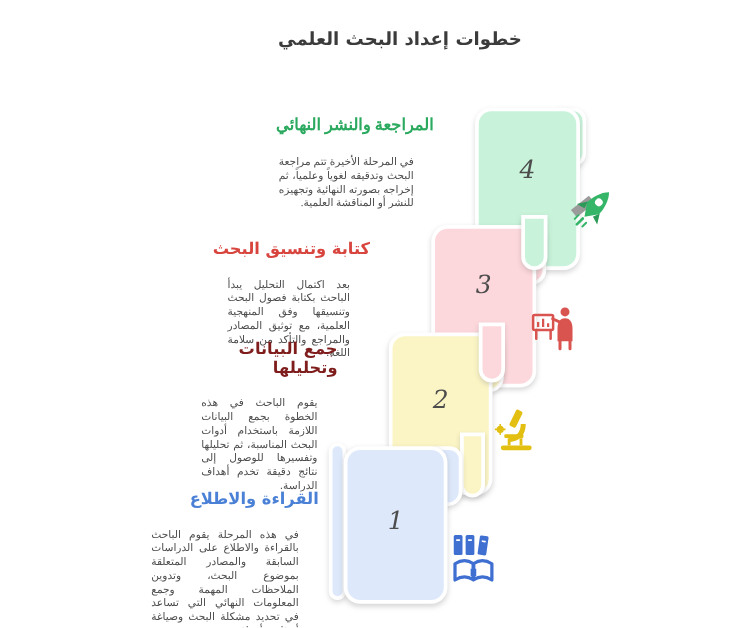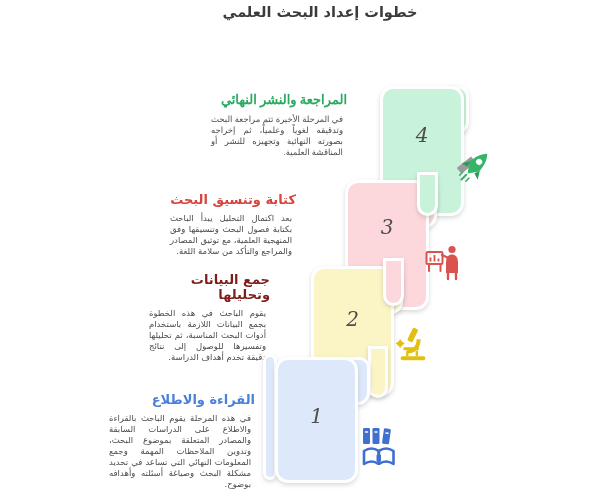--- a/index.html
+++ b/index.html
@@ -1,32 +1,32 @@
 <!DOCTYPE html>
 <html><head>
 <meta charset="utf-8">
 <style>
   html,body{margin:0;padding:0;background:#fff;}
   .canvas{position:relative;width:600px;height:502px;background:#ffffff;overflow:hidden;
           font-family:"DejaVu Sans",sans-serif;}
-  .title{position:absolute;left:180px;top:4px;width:280px;text-align:center;direction:rtl;
+  .title{position:absolute;left:180px;top:24px;width:280px;text-align:center;direction:rtl;
          font-size:14.5px;font-weight:bold;color:#3b3b3b;filter:blur(0.45px);}
   
   .paper{position:absolute;border:3px solid #fff;box-sizing:border-box;
          box-shadow:0 2px 4px rgba(120,120,120,.28);}
   .pbody{border-radius:13px;}
   .roll{border-radius:4px 12px 14px 14px;}
   .curl{border-radius:0 0 12px 12px;}
   .tail{border-radius:8px;}
   .num{position:absolute;left:0;width:100%;text-align:center;color:#4d4d4d;font-size:20px;
        font-family:"DejaVu Serif",serif;font-style:italic;}
   
   .tblock{position:absolute;direction:rtl;}
   .tblock h3{margin:0 0 6px 0;font-size:13px;font-weight:bold;letter-spacing:.2px;}
-  .tblock p{margin:4px;font-size:8.5px;line-height:11px;color:#4c4c4c;text-align:justify;
+  .tblock p{margin:16px;font-size:8.5px;line-height:11px;color:#4c4c4c;text-align:justify;
             filter:blur(0.45px);}
   .icon{position:absolute;}
   
   .z1{z-index:1}.z2{z-index:2}.z3{z-index:3}.z4{z-index:4}.z5{z-index:5}.z6{z-index:6}
   .z7{z-index:7}.z8{z-index:8}.z9{z-index:9}.z10{z-index:10}.z11{z-index:11}.z12{z-index:12}
   .z13{z-index:13}
 </style>
 </head>
 <body>
 

